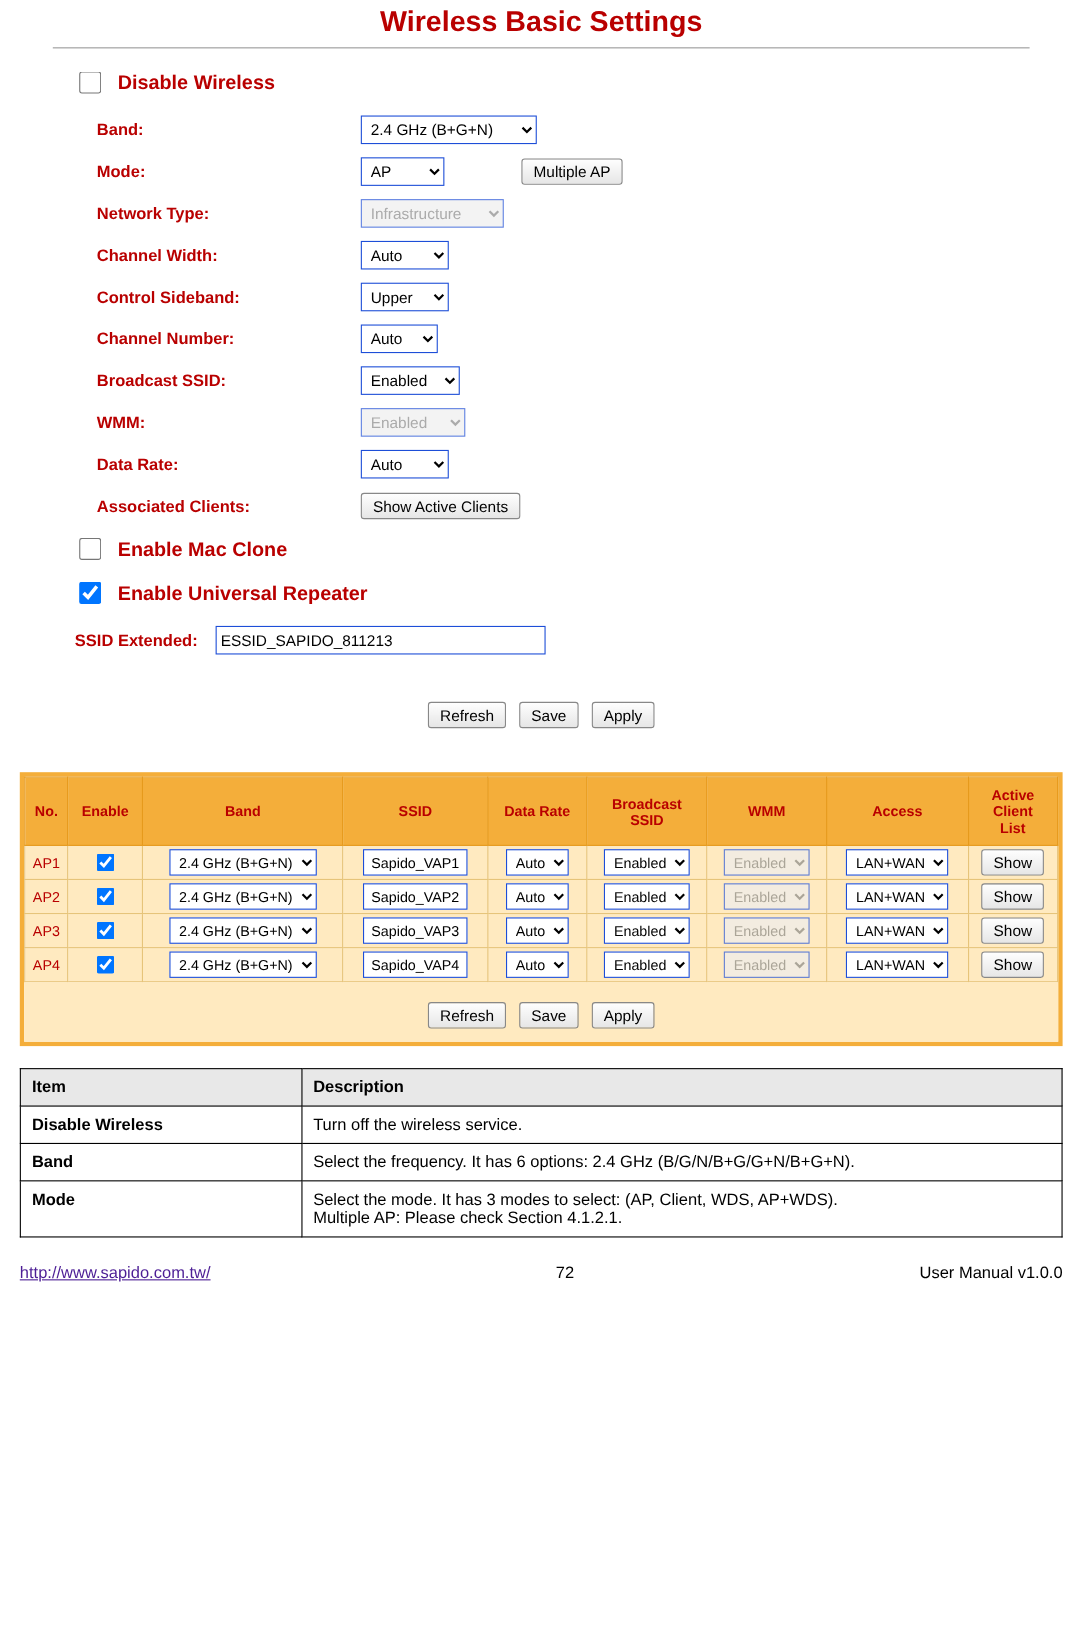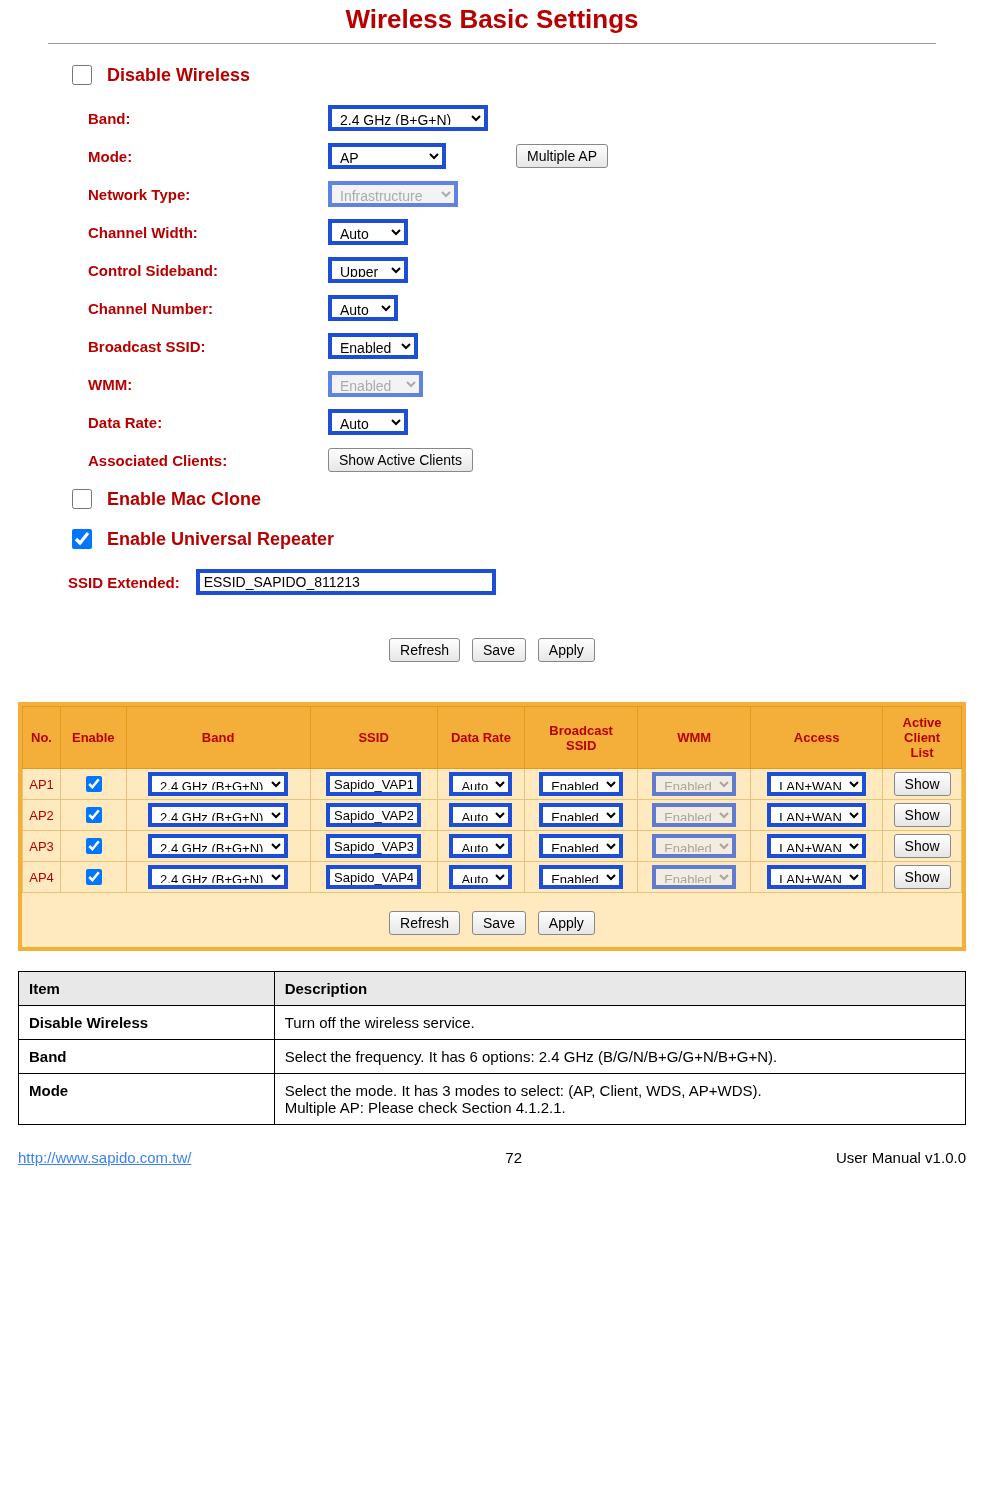--- a/index.html
+++ b/index.html
@@ -70,21 +70,21 @@
     color: #b90000;
     font-weight: bold;
     font-family: Arial, sans-serif;
     font-size: 15px;
     margin-right: 16px;
   }
   select, input[type=text] {
     height: 26px;
     font-size: 14px;
     padding: 2px 4px;
-    border: 4px solid #1d4ed8;
+    border: 1px solid #1d4ed8;
     background: #fff;
     font-family: Arial, sans-serif;
   }
   select:disabled {
     background: #eee;
     color: #888;
   }
   .btn {
     display: inline-block;
     padding: 3px 10px;
@@ -163,21 +163,21 @@
   table.desc td.item {
     font-weight: bold;
     width: 27%;
   }
   .footer {
     display: flex;
     justify-content: space-between;
     font-size: 15px;
     margin-top: 10px;
   }
-  .footer a { color: #3b82f6; }
+  .footer a { color: #4c1d95; }
   .pgnum { text-align: center; flex: 1; }
   .w-band { width: 140px; }
   .w-ssid-t { width: 95px; }
   .w-rate { width: 60px; }
   .w-bcast { width: 80px; }
   .w-wmm { width: 80px; }
   .w-acc { width: 100px; }
 </style>
 </head>
 <body>
@@ -191,21 +191,21 @@
         <input type="checkbox" style="">
         <label>Disable Wireless</label>
       </div>
 
       <div class="field-row">
         <div class="field-label" style="padding-left:20px;">Band:</div>
         <select style="width:160px"><option>2.4 GHz (B+G+N)</option></select>
       </div>
       <div class="field-row">
         <div class="field-label" style="padding-left:20px;">Mode:</div>
-        <select style="width:118px"><option>AP</option></select>
+        <select style="width:76px"><option>AP</option></select>
         <span style="width:70px"></span>
         <button class="btn">Multiple AP</button>
       </div>
       <div class="field-row">
         <div class="field-label" style="padding-left:20px;">Network Type:</div>
         <select disabled="" style="width:130px"><option>Infrastructure</option></select>
       </div>
       <div class="field-row">
         <div class="field-label" style="padding-left:20px;">Channel Width:</div>
         <select style="width:80px"><option>Auto</option></select>

